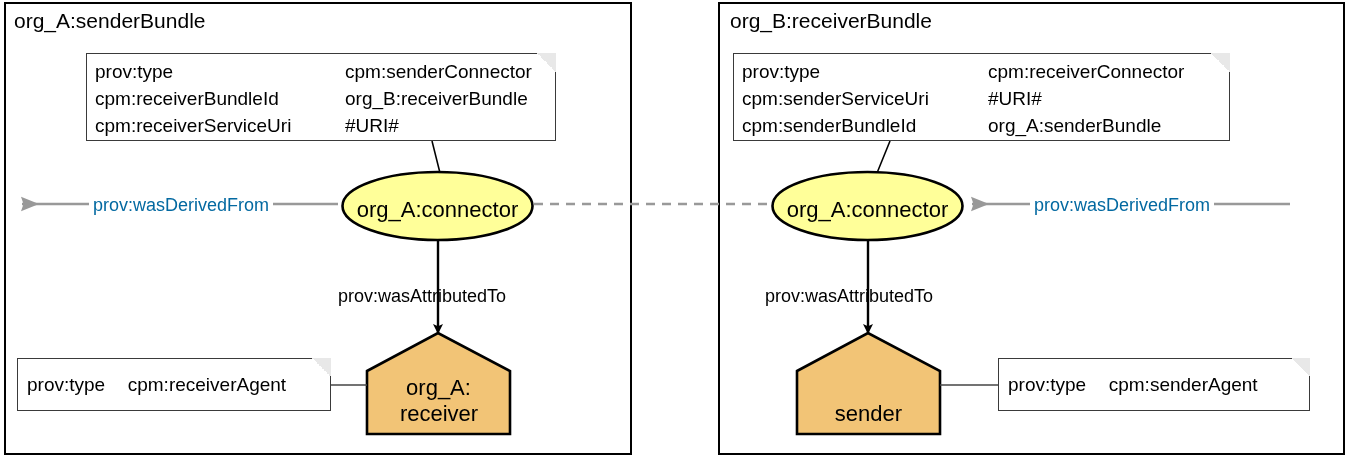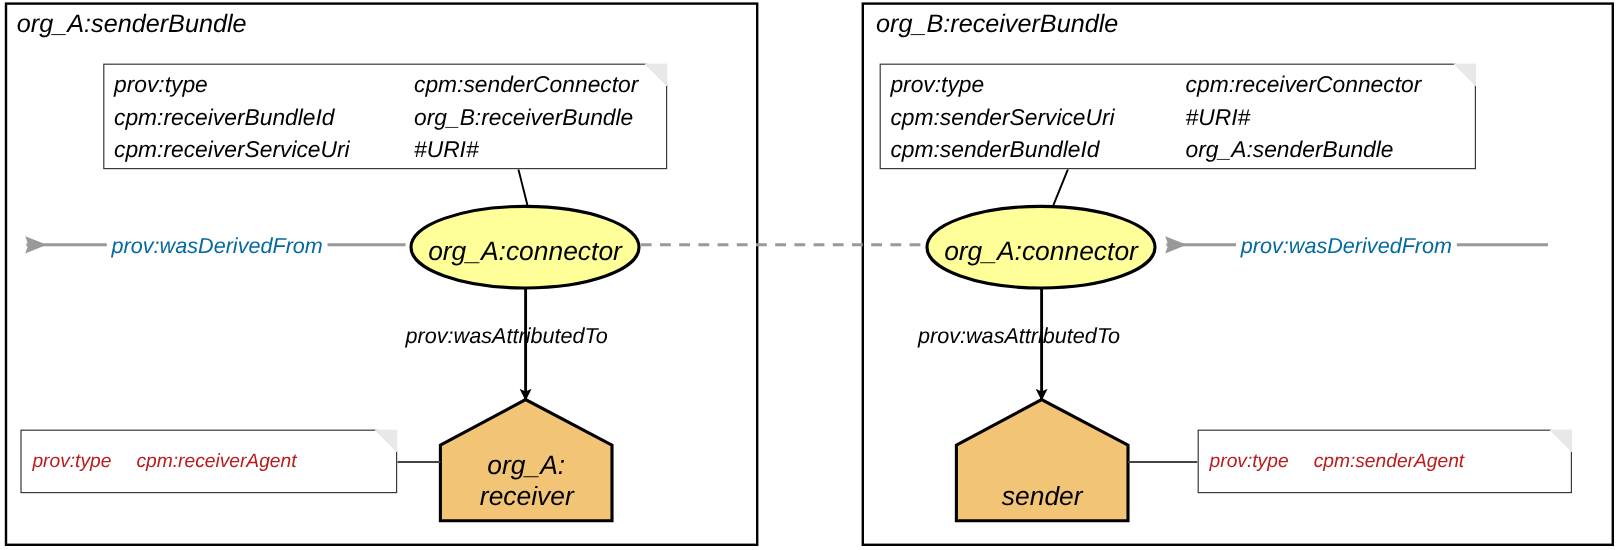--- a/index.html
+++ b/index.html
@@ -9,21 +9,20 @@
   }
   body {
     font-family: "Liberation Sans", sans-serif;
   }
   #canvas {
     position: relative;
     width: 1350px;
     height: 458px;
     background: #ffffff;
     overflow: hidden;
-    font-style: italic;
   }
   svg.layer {
     position: absolute;
     left: 0;
     top: 0;
     width: 1350px;
     height: 458px;
   }
 
   
@@ -85,35 +84,35 @@
     padding: 0 0 0 0;
     white-space: nowrap;
     vertical-align: top;
   }
   .note-table td.k { padding-right: 14px; }
   .note-single {
     position: absolute;
     left: 10px;
     top: 50%;
     transform: translateY(-50%);
-    font-size: 16px;
-    white-space: nowrap;
-    color: #b91c1c;
+    font-size: 19px;
+    white-space: nowrap;
+    color: #000000;
   }
   .note-single .gap { display: inline-block; width: 12px; }
 
   
   .edge-label {
     position: absolute;
     font-size: 18px;
     white-space: nowrap;
     line-height: 1;
   }
   .edge-label.gray { color: #0369a1; }
-  .edge-label.black { color: #000000; }
+  .edge-label.black { color: #000000; margin-top: 16px; }
 
   .node-label {
     position: absolute;
     text-align: center;
     font-size: 22px;
     color: #000000;
     white-space: nowrap;
     line-height: 1.25;
   }
 </style>

